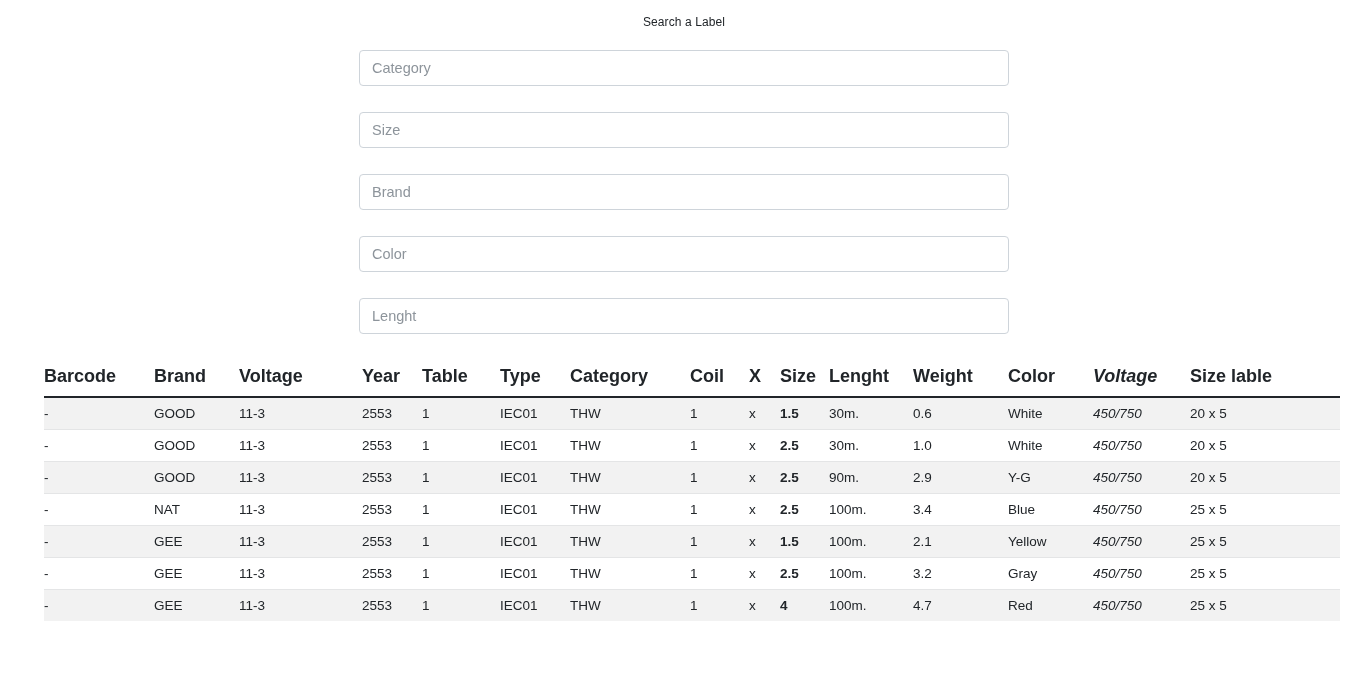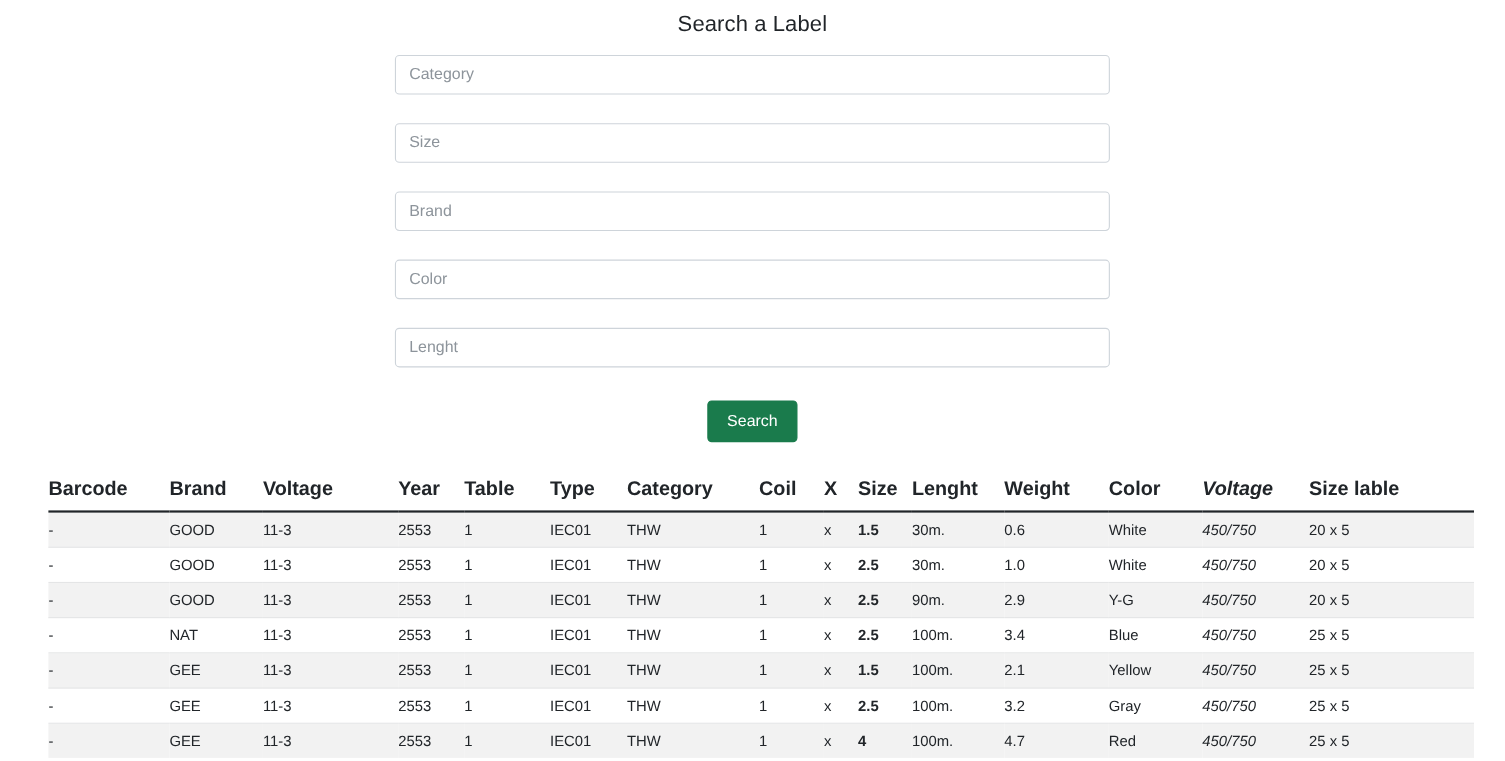--- a/index.html
+++ b/index.html
@@ -11,21 +11,21 @@
     width: 1368px;
     height: 692px;
     font-family: "Liberation Sans", sans-serif;
     color: #212529;
     overflow: hidden;
   }
 
   
   .page-title {
     text-align: center;
-    font-size: 20px;
+    font-size: 12px;
     font-weight: 400;
     color: #212529;
     margin: 0;
     padding-top: 12px;
     line-height: 20px;
     letter-spacing: 0.1px;
   }
 
   .search-form {
     width: 650px;
@@ -135,23 +135,20 @@
 
 <h1 class="page-title">Search a Label</h1>
 
 <div class="search-form">
   <input class="form-field" type="text" placeholder="Category" style="">
   <input class="form-field" type="text" placeholder="Size" style="">
   <input class="form-field" type="text" placeholder="Brand" style="">
   <input class="form-field" type="text" placeholder="Color" style="">
   <input class="form-field" type="text" placeholder="Lenght" style="">
 
-  <div class="search-button-row">
-    <button class="search-button" type="button">Search</button>
-  </div>
 </div>
 
 <div class="table-wrap">
   <table class="results">
     <thead>
       <tr>
         <th class="c-barcode">Barcode</th>
         <th class="c-brand">Brand</th>
         <th class="c-standard">Voltage</th>
         <th class="c-year">Year</th>

